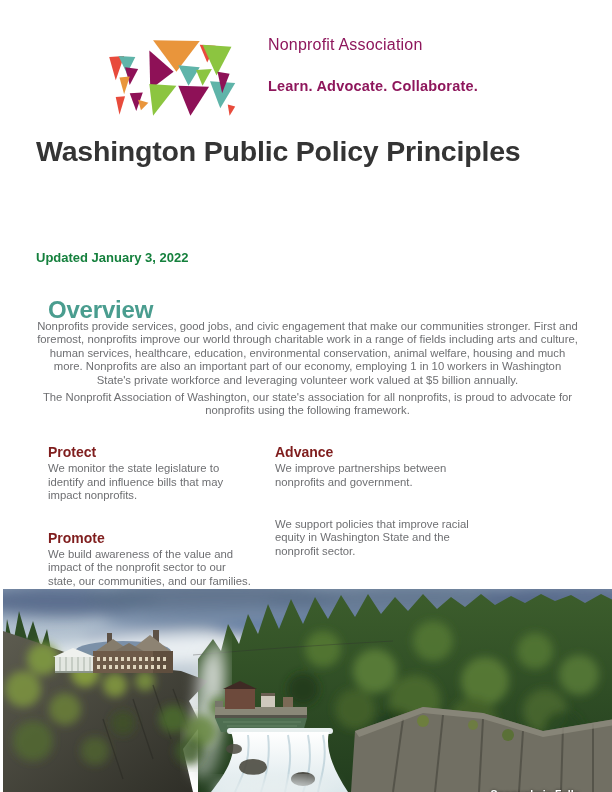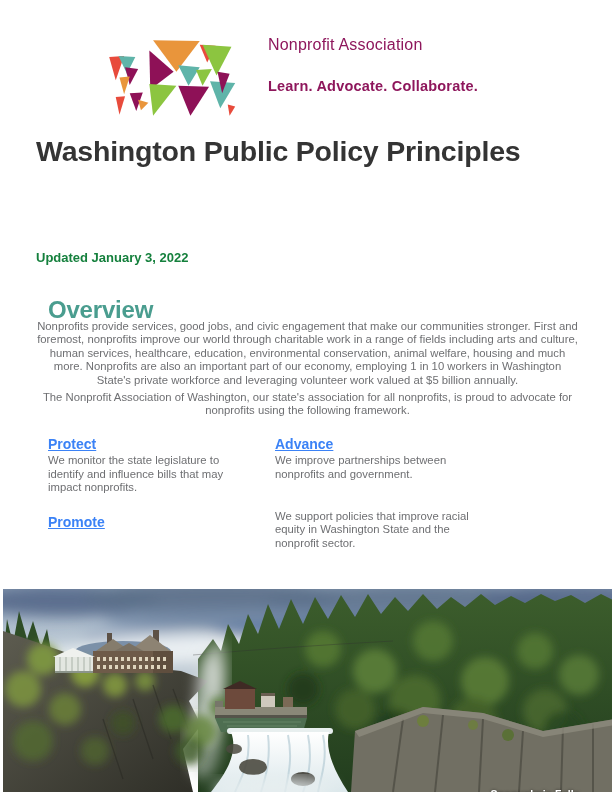--- a/index.html
+++ b/index.html
@@ -21,21 +21,21 @@
   }
   .doc-title .line{display:block;}
   .updated{position:absolute;top:250px;left:36px;margin:0;font-size:13px;font-weight:bold;color:#15803d;}
   
   .overview-h{position:absolute;top:284px;left:36px;margin:12px;font-size:24px;font-weight:bold;color:#4A9D8F;letter-spacing:-.2px;}
   .body-p{margin:0;position:absolute;left:36px;width:543px;font-size:11.3px;line-height:13.4px;color:#6e6f72;text-align:center;}
   .p1{top:320px;}
   .p2{top:391px;}
   
   .framework{position:absolute;top:432px;left:48px;display:grid;grid-template-columns:227px 240px;row-gap:15px;}
-  .fw-h{margin:4px 0 2px 0;font-size:14px;font-weight:bold;color:#3b82f6;text-decoration:underline;}
+  .fw-h{margin:12px 0 2px 0;font-size:14px;font-weight:bold;color:#7f1d1d;}
   .fw-b{margin:0;font-size:11.3px;line-height:13.5px;color:#6e6f72;max-width:208px;}
   
   .photo{position:absolute;left:3px;top:589px;width:612px;height:225px;margin:0;}
   .photo svg{display:block;}
   .photo-caption{
     position:absolute;right:35px;bottom:14px;color:#ffffff;font-size:10.5px;font-weight:bold;
     text-shadow:0 0 3px rgba(0,0,0,.6);letter-spacing:.2px;
   }
   
   .c-org{fill:#E9953B}.c-red{fill:#E84B3C}.c-mag{fill:#8E1157}.c-teal{fill:#5FB4A9}.c-grn{fill:#8CC540}
@@ -90,20 +90,21 @@
     <div class="fw-item">
       <h3 class="fw-h">Protect</h3>
       <p class="fw-b">We monitor the state legislature to identify and influence bills that may impact nonprofits.</p>
     </div>
     <div class="fw-item">
       <h3 class="fw-h">Advance</h3>
       <p class="fw-b">We improve partnerships between nonprofits and government.</p>
     </div>
     <div class="fw-item">
       <h3 class="fw-h">Promote</h3>
+      <p class="fw-b">We build awareness of the value and impact of the nonprofit sector to our state, our communities, and our families.</p>
     </div>
     <div class="fw-item">
       <p class="fw-b">We support policies that improve racial equity in Washington State and the nonprofit sector.</p>
     </div>
   </div>
 
   <figure class="photo">
     <svg width="612" height="203" viewBox="0 0 612 203" preserveAspectRatio="none" aria-hidden="true">
       <defs>
         <linearGradient id="sky" x1="0" y1="0" x2="0" y2="1">

